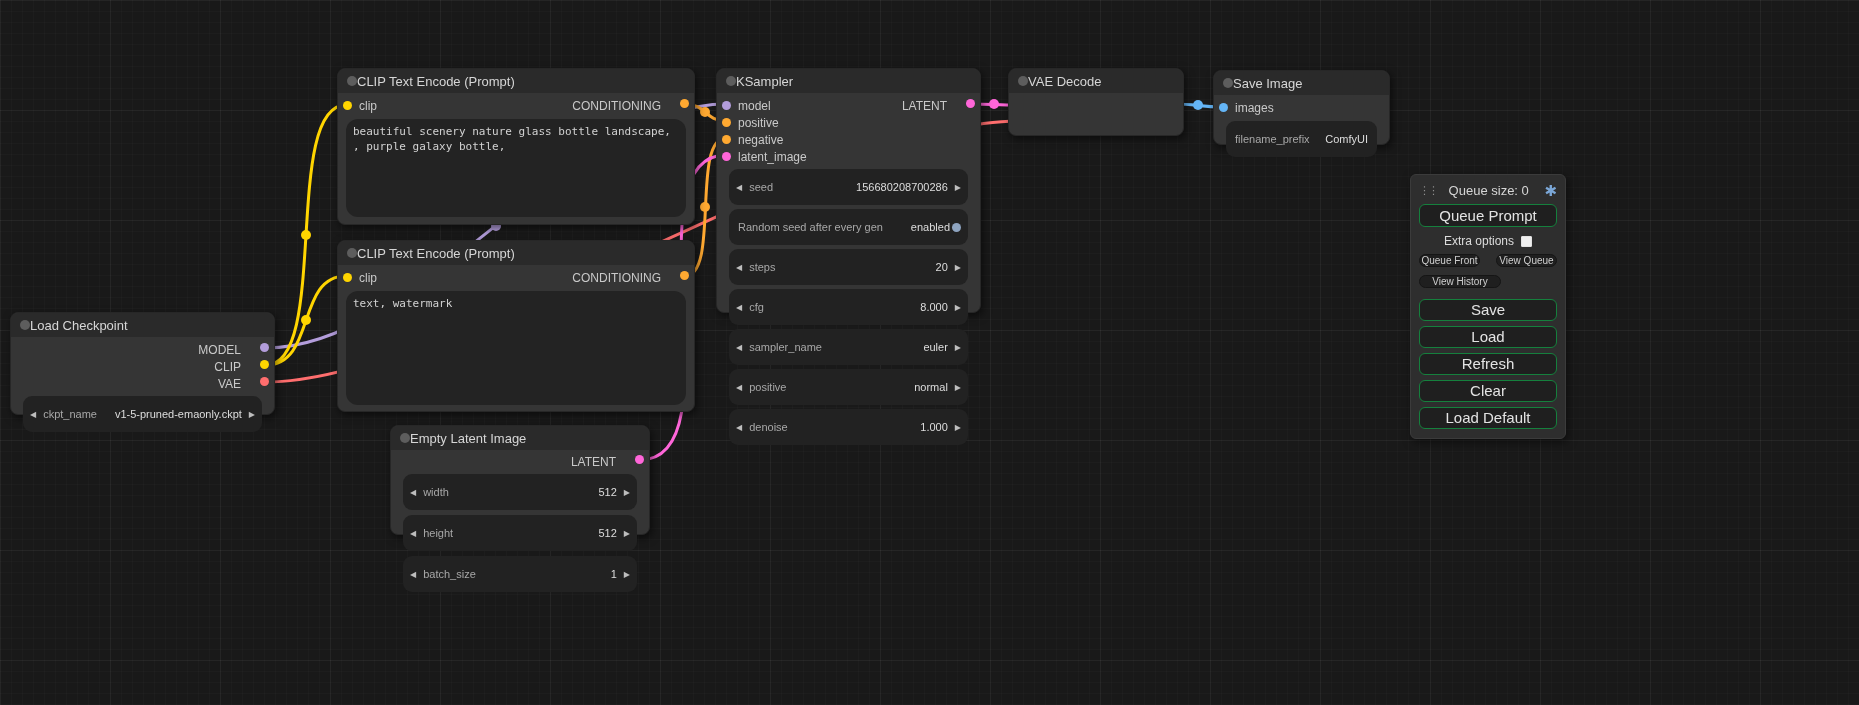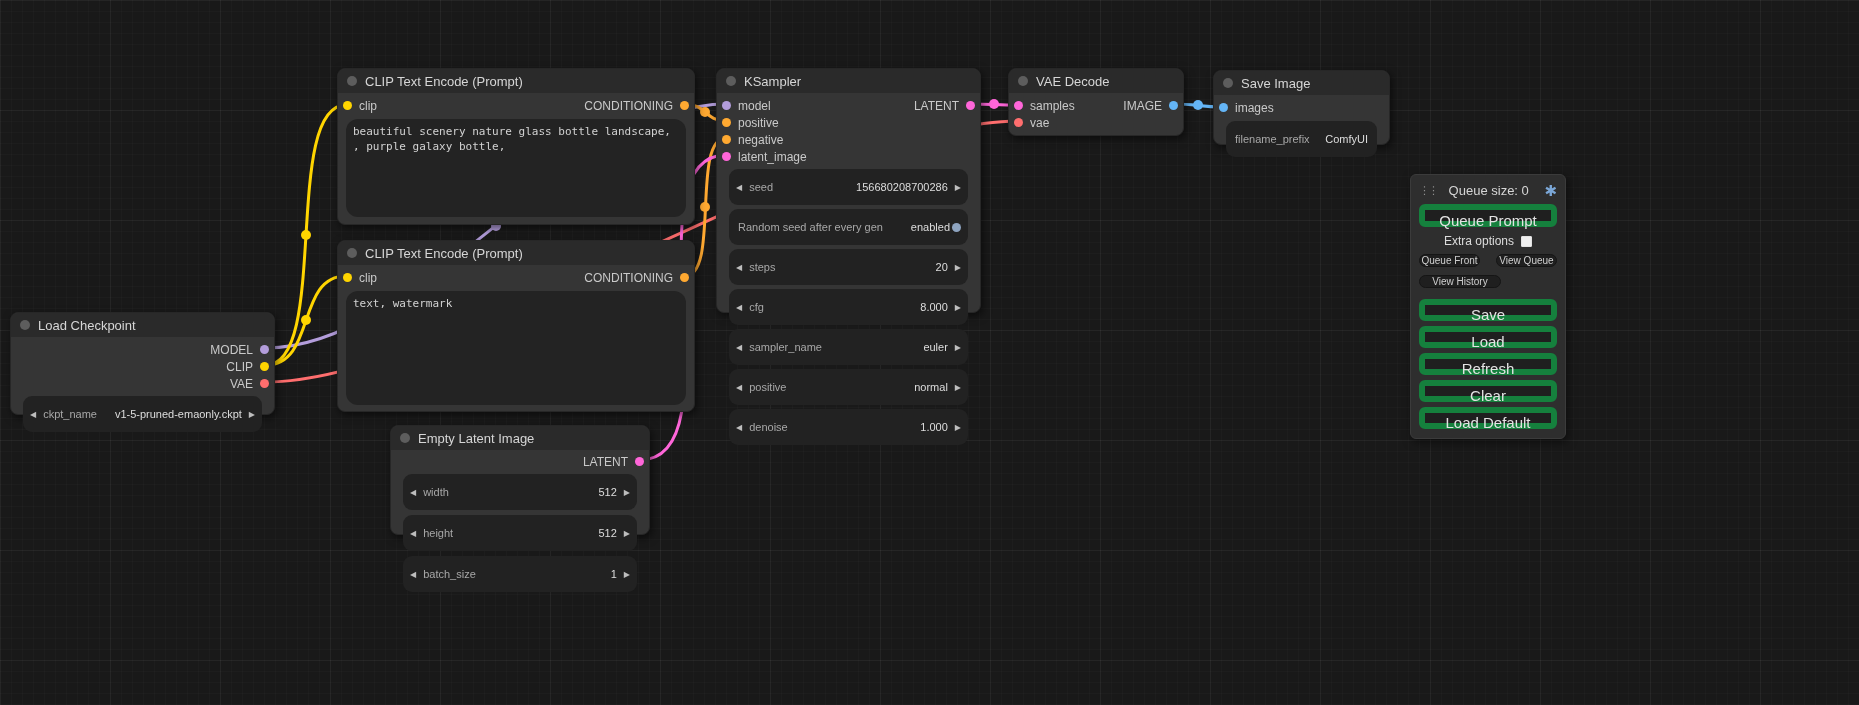--- a/index.html
+++ b/index.html
@@ -21,29 +21,29 @@
 
   
   .node {
     position:absolute; z-index:2;
     background:#353535; border:1px solid #272727; border-radius:8px;
     box-shadow:2px 3px 9px rgba(0,0,0,0.55);
     color:#c9c9c9;
   }
   .node-title {
     height:24px; background:#2a2a2a; border-radius:7px 7px 0 0;
-    display:flex; align-items:center; gap:8px; padding:0 9px;
+    display:flex; align-items:center; padding:0 9px;
     color:#d6d6d6; font-size:13px; white-space:nowrap; overflow:hidden;
   }
   .title-dot { width:10px; height:10px; border-radius:50%; background:#5d5d5d; flex:none; }
   .slots { padding-top:4px; }
   .slot-row { display:flex; align-items:center; justify-content:space-between; height:17px; font-size:12px; }
   .slot-row.short { height:15px; }
   .in-slot  { display:flex; align-items:center; gap:7px; margin-left:5px; }
-  .out-slot { display:flex; align-items:center; gap:7px; margin-left:auto; margin-right:5px; }
+  .out-slot { display:flex; align-items:flex-start; gap:19px; margin-left:auto; margin-right:5px; }
   .slot-dot { width:9px; height:9px; border-radius:50%; flex:none; }
   .dot-model { background:#B39DDB; } .dot-clip { background:#FFD500; }
   .dot-vae { background:#FF6E6E; }  .dot-cond { background:#FFA931; }
   .dot-latent { background:#FF66D9; } .dot-image { background:#64B5F6; }
 
   .widget {
     display:flex; align-items:center; background:#222; border-radius:9px;
     height:16px; margin:4px 12px 0; padding:18px 7px; font-size:11px; color:#a8a8a8;
     white-space:nowrap; overflow:hidden;
   }
@@ -79,21 +79,21 @@
     background:#2e2e2e; border:1px solid #3b3b3b; border-radius:6px;
     box-shadow:2px 3px 10px rgba(0,0,0,0.5);
     padding:6px 8px 9px;
   }
   .qp-header { display:flex; align-items:center; height:18px; }
   .drag-handle { color:#8f8f8f; font-size:11px; letter-spacing:-2px; cursor:grab; flex:none; width:14px; }
   .qp-title { flex:1; text-align:center; color:#d6d6d6; font-size:13px; }
   .gear { color:#7BA7D7; font-size:15px; flex:none; cursor:pointer; line-height:1; }
   .btn {
     display:block; width:100%; height:23px; line-height:21px;
-    background:#1f1f1f; border:6px solid #15803d; border-radius:6px;
+    background:#1f1f1f; border:1px solid #15803d; border-radius:6px;
     color:#e3e3e3; font-size:15px; text-align:center; margin-top:5px;
     cursor:pointer; font-family:inherit;
   }
   .btn-group { margin-top:11px; }
   .btn-group .btn { height:22px; line-height:20px; }
   .extra-row { display:flex; align-items:center; justify-content:center; gap:7px; margin-top:7px; color:#dcdcdc; font-size:12px; }
   .checkbox { width:11px; height:11px; border:1px solid #e2e2e2; background:#efefef; border-radius:1px; cursor:pointer; }
   .small-row { display:flex; gap:16px; margin-top:6px; }
   .btn-small {
     flex:1; height:13px; line-height:11px;
@@ -311,38 +311,20 @@
       <span class="wvalue">1.000</span>
       <span class="arrow">▶</span>
     </div>
   </div>
 
   <div class="node" id="node-vae-decode">
     <div class="node-title">
       <span class="title-dot"></span>
       <span>VAE Decode</span>
     </div>
-    <div class="slots">
-      <div class="slot-row">
-        <span class="in-slot">
-          <span class="slot-dot dot-latent"></span>
-          <span>samples</span>
-        </span>
-        <span class="out-slot">
-          <span>IMAGE</span>
-          <span class="slot-dot dot-image"></span>
-        </span>
-      </div>
-      <div class="slot-row">
-        <span class="in-slot">
-          <span class="slot-dot dot-vae"></span>
-          <span>vae</span>
-        </span>
-      </div>
-    </div>
   </div>
 
   <div class="node" id="node-save-image">
     <div class="node-title">
       <span class="title-dot"></span>
       <span>Save Image</span>
     </div>
     <div class="slots">
       <div class="slot-row">
         <span class="in-slot">

